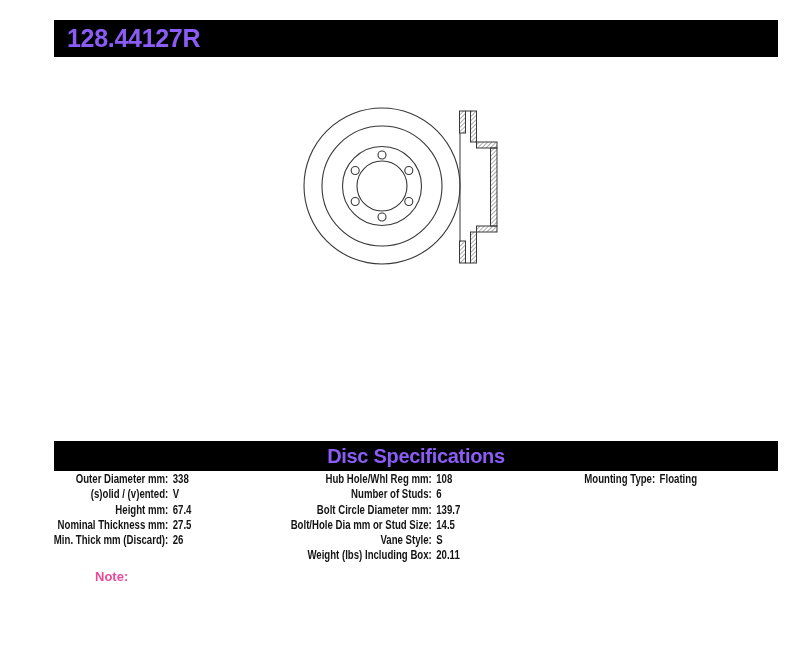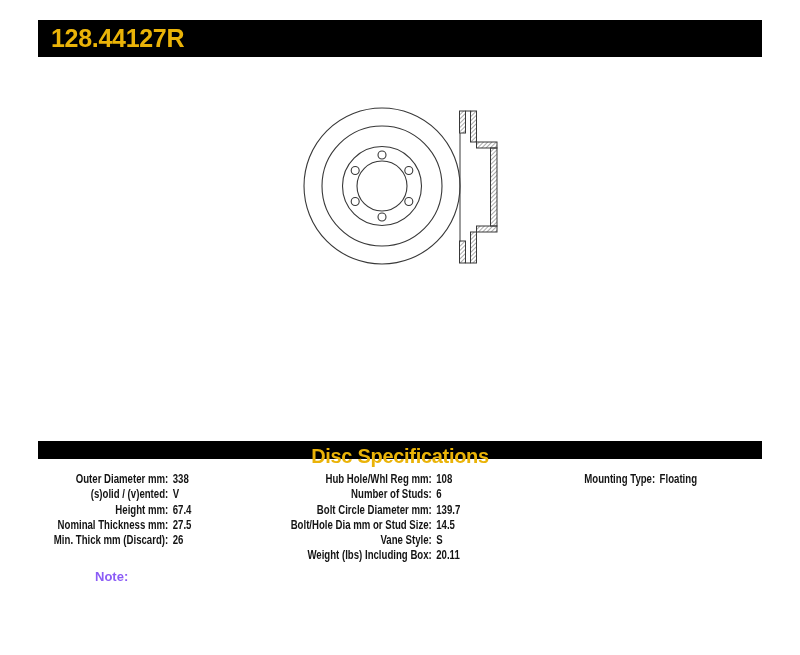--- a/index.html
+++ b/index.html
@@ -1,44 +1,44 @@
 <!DOCTYPE html>
 <html><head>
 <meta charset="utf-8">
 <style>
   html,body { margin:0; padding:0; }
   body {
     width:800px; height:655px; position:relative; background:#ffffff;
     font-family:"Liberation Sans", sans-serif; overflow:hidden;
   }
   .bar {
-    position:absolute; left:38px; width:724px; background:#000000; color:#eab308;
+    position:absolute; left:54px; width:724px; background:#000000; color:#8b5cf6;
     font-weight:bold; box-sizing:border-box;
   }
   .top-bar {
     top:20px; height:37px; display:flex; justify-content:space-between;
     align-items:center; padding:0 13px; font-size:25px; letter-spacing:-0.3px;
   }
   .spec-bar {
-    top:441px; height:18px; font-size:20px; text-align:center; line-height:30px;
+    top:441px; height:30px; font-size:20px; text-align:center; line-height:30px;
     letter-spacing:-0.3px;
   }
   .drawing { position:absolute; left:290px; top:93px; }
   .spec-col {
     position:absolute; top:471px; color:#141414; font-size:13px; font-weight:bold;
     transform:scaleX(0.74); transform-origin:left top; white-space:nowrap;
   }
   .spec-row { display:grid; column-gap:6px; line-height:15.3px; }
   .spec-row .lbl { text-align:right; }
   #col1 { left:38px; }  #col1 .spec-row { grid-template-columns:176px auto; }
   #col2 { left:286px; } #col2 .spec-row { grid-template-columns:197px auto; }
   #col3 { left:556px; } #col3 .spec-row { grid-template-columns:134px auto; }
   .note {
     position:absolute; left:95px; top:569px; font-size:13px; font-weight:bold;
-    color:#8b5cf6;
+    color:#ec4899;
   }
 </style>
 </head>
 <body>
 
 <div class="bar top-bar">
   <span>128.44127R</span>
 </div>
 
 <svg class="drawing" width="220" height="190" viewBox="0 0 220 190">

